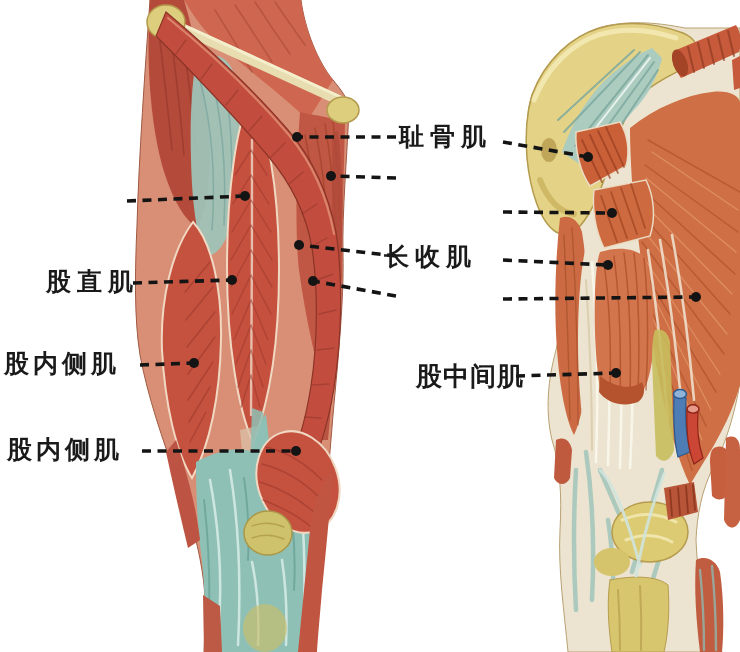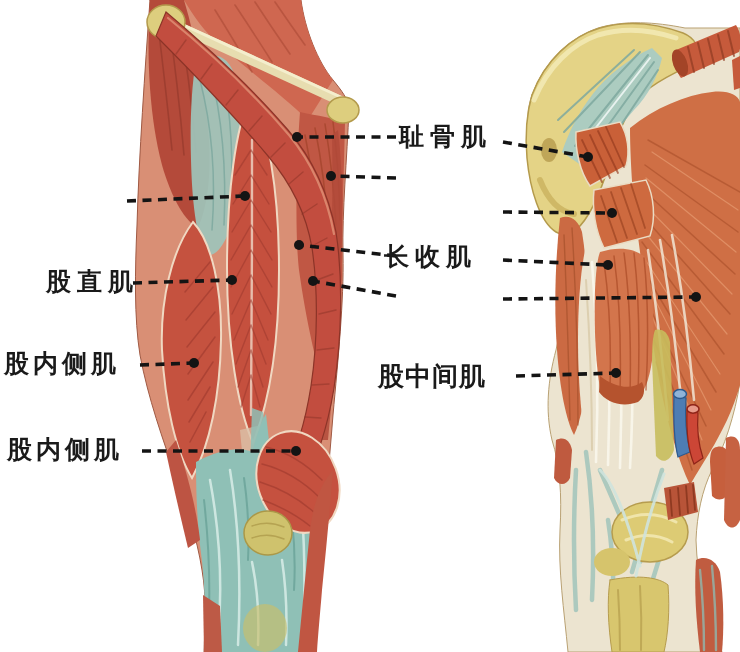--- a/index.html
+++ b/index.html
@@ -7,21 +7,21 @@
     position:relative;width:740px;height:652px;background:#fff;overflow:hidden;
     font-family:"Liberation Serif","DejaVu Serif",serif;
   }
   #artwork{position:absolute;left:0;top:0;}
   .label{
     position:absolute;height:30px;line-height:30px;white-space:nowrap;
     color:#1a1a1a;font-size:25px;font-weight:600;
   }
   .ls3{letter-spacing:6px;}
   .ls4{letter-spacing:4px;}
-  .ls5{font-size:26px;letter-spacing:1px;}
+  .ls5{font-size:26px;letter-spacing:1px;margin-left:38px;}
 </style>
 </head>
 <body>
 
 <div id="stage">
 
   <svg id="artwork" width="740" height="652" viewBox="0 0 740 652">
 
     <g stroke-linecap="round">
 

